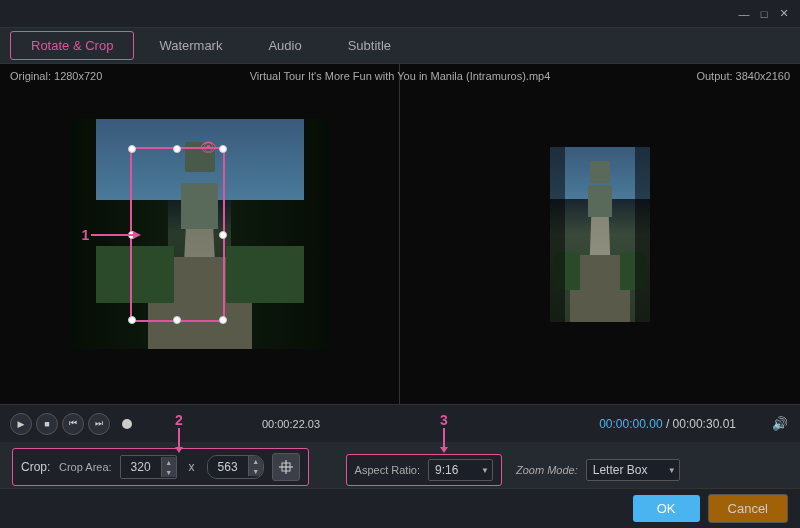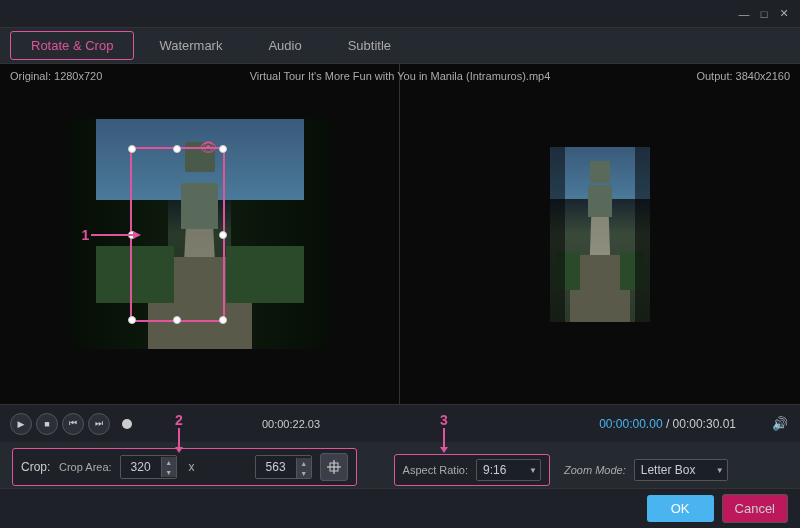--- a/index.html
+++ b/index.html
@@ -474,22 +474,22 @@
     .ok-btn {
       padding: 6px 24px;
       background: #4ab4f0;
       border: none;
       border-radius: 3px;
       color: #fff;
       font-size: 13px;
       cursor: pointer;
     }
     .cancel-btn {
-      padding: 6px 12px;
-      background: #be185d;
+      padding: 6px 19px;
+      background: #a16207;
       border: 1px solid #555;
       border-radius: 3px;
       color: #ccc;
       font-size: 13px;
       cursor: pointer;
     }
 
     
     .annotation-2 {
       position: absolute;
@@ -656,21 +656,21 @@
 
       <div style="display:flex;align-items:center;border:1px solid #555;border-radius:2px;overflow:hidden;">
         <input type="text" class="spinbox-val" value="320" style="width: 40px; background: rgb(26, 31, 40); color: rgb(204, 204, 204); border: none; outline: none; text-align: center; padding: 4px 2px; font-size: 12px;">
         <div class="spinbox-arrows">
           <button class="spinbox-arrow">▲</button>
           <button class="spinbox-arrow">▼</button>
         </div>
       </div>
       <span class="x-sep">x</span>
 
-      <div style="display:flex;align-items:flex-end;border:1px solid #555;border-radius:2px;overflow:hidden;margin-left:48px;">
+      <div style="display:flex;align-items:flex-start;border:1px solid #555;border-radius:10px;overflow:hidden;">
         <input type="text" class="spinbox-val" value="563" style="width: 40px; background: rgb(26, 31, 40); color: rgb(204, 204, 204); border: none; outline: none; text-align: center; padding: 4px 2px; font-size: 12px;">
         <div class="spinbox-arrows">
           <button class="spinbox-arrow">▲</button>
           <button class="spinbox-arrow">▼</button>
         </div>
       </div>
 
       <div class="crosshair-btn">
         <svg width="14" height="14" viewBox="0 0 14 14">
           <line x1="7" y1="0" x2="7" y2="14" stroke="#ccc" stroke-width="1.2"></line>

